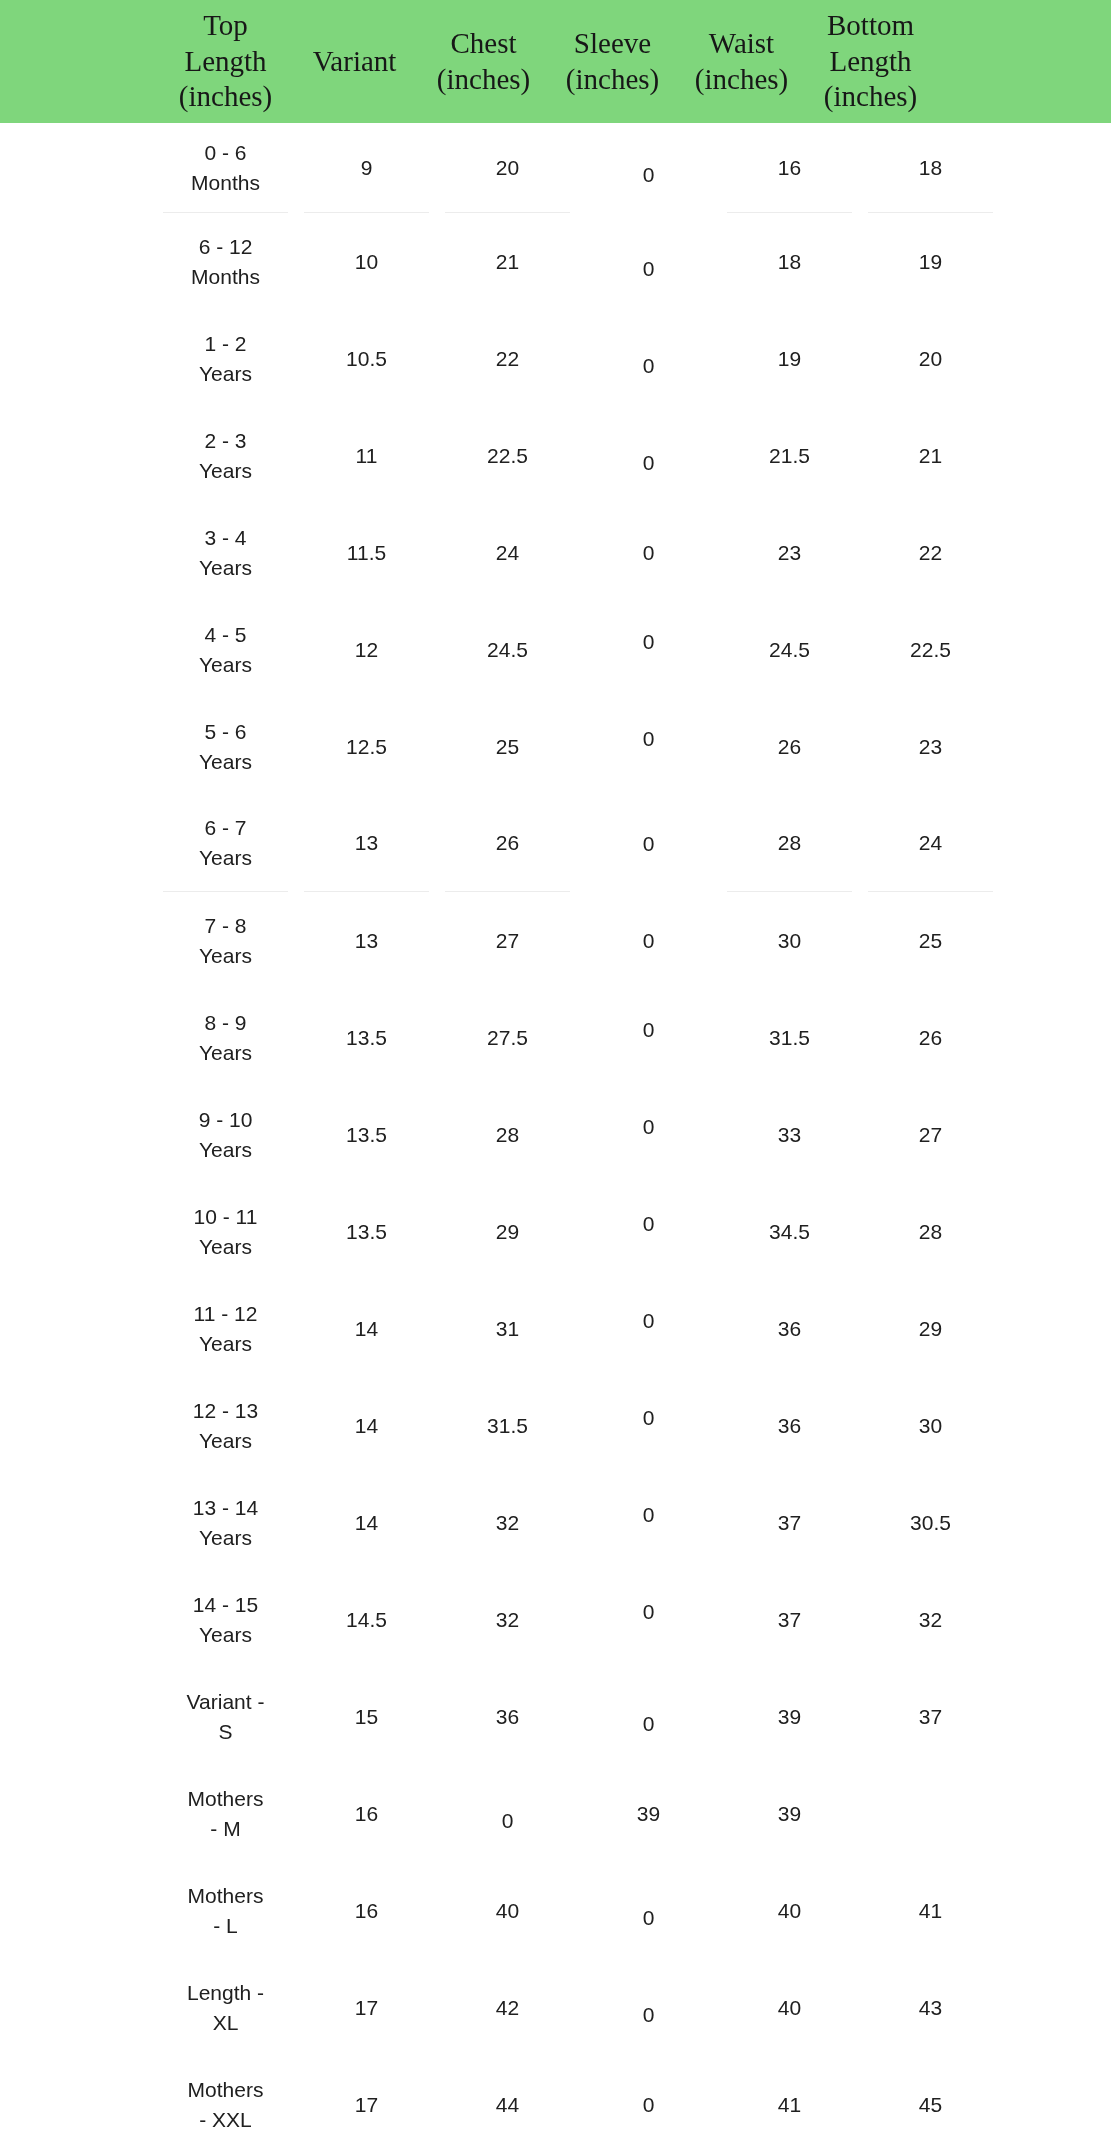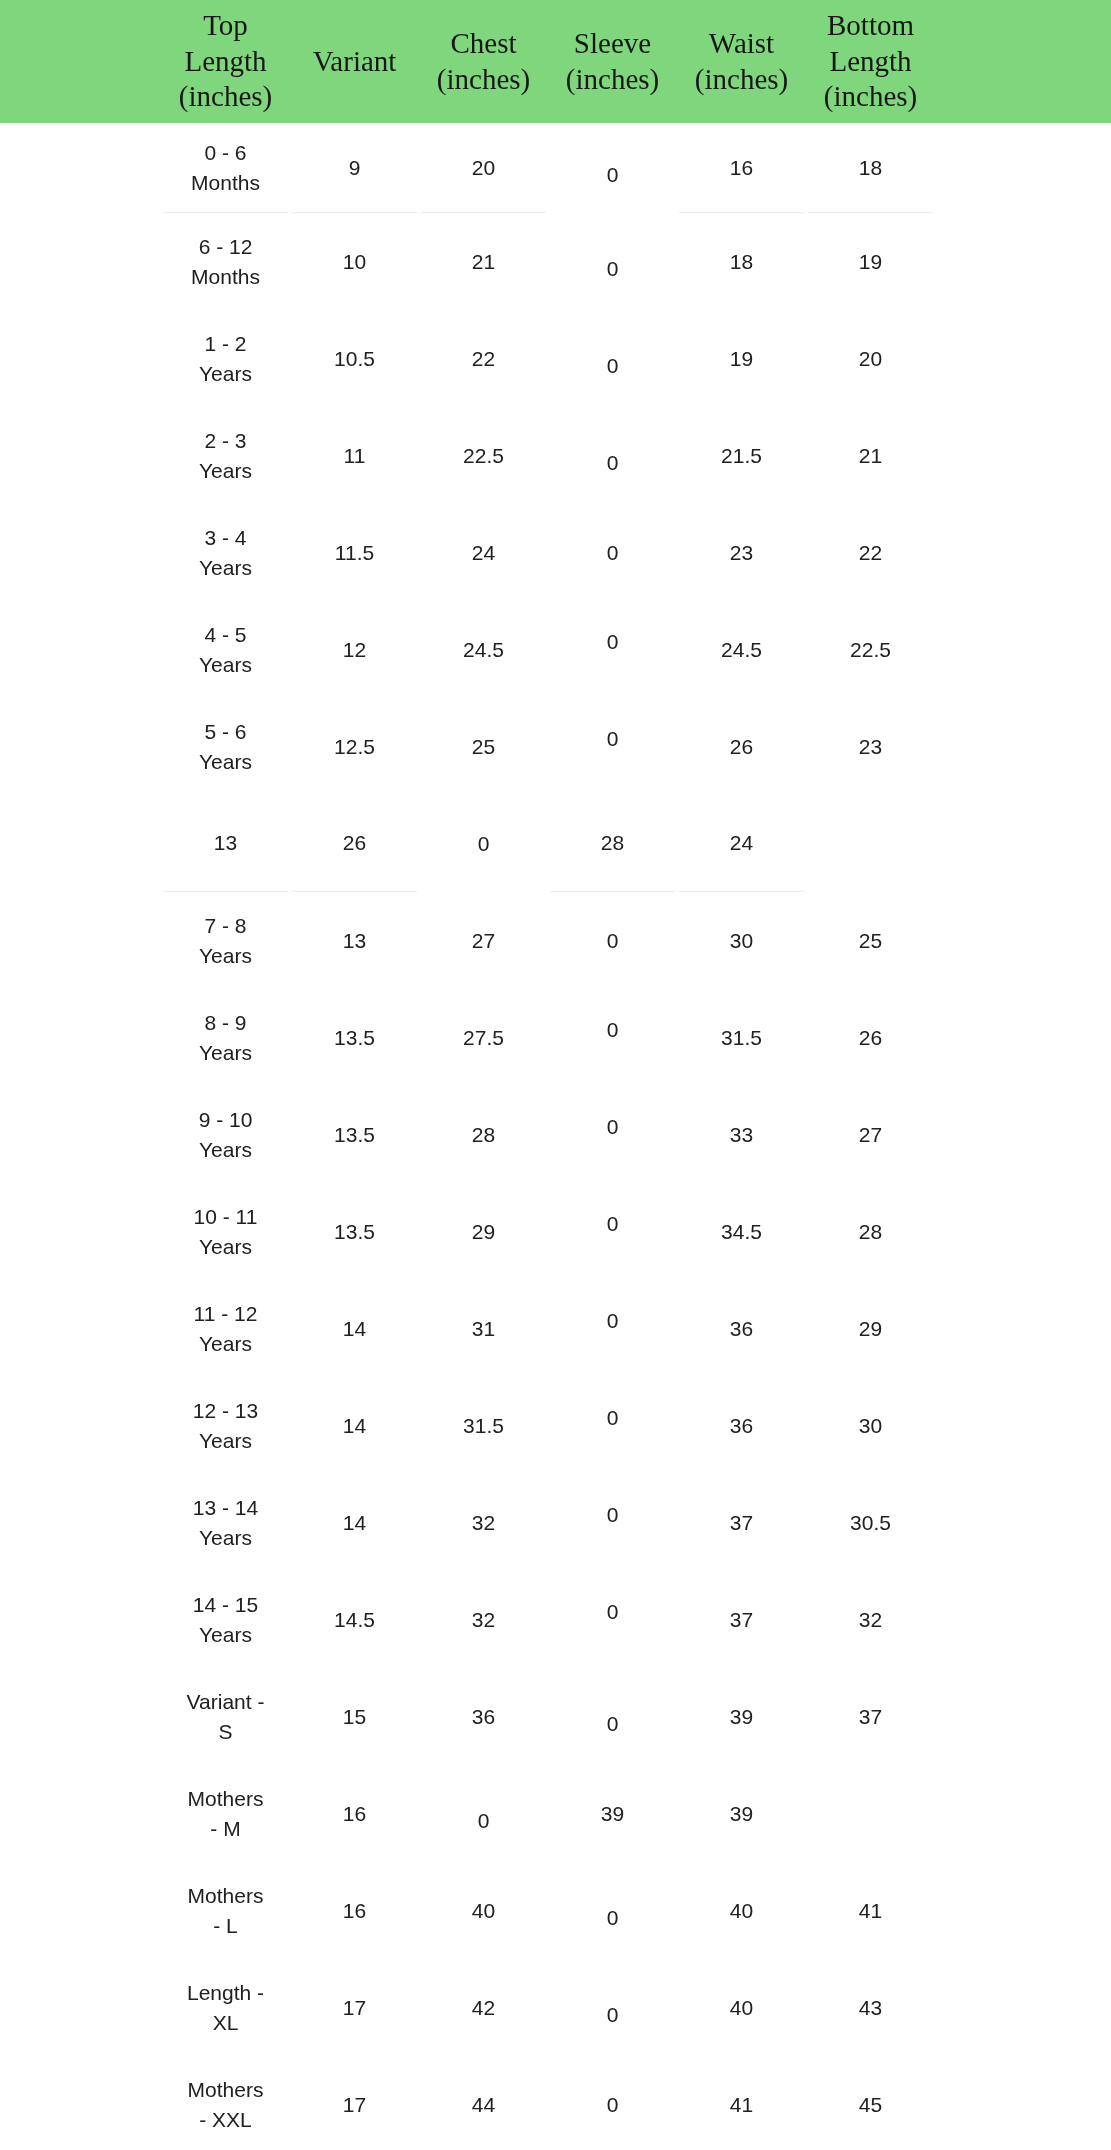--- a/index.html
+++ b/index.html
@@ -37,21 +37,21 @@
     font-family:"Liberation Serif",serif;
     font-size:29px;line-height:1.22;
     color:var(--header-text);
   }
   
   .tbody{width:100%;}
   .row{
     margin-left:163px;
     display:grid;
     grid-template-columns:repeat(6,125px);
-    column-gap:4px;
+    column-gap:16px;
     height:97px;
   }
   .row:first-child{height:90px;}
   .cell{
     display:flex;align-items:center;justify-content:center;
     text-align:center;
     font-size:21px;line-height:30px;
   }
   .val{display:inline-block;}
   .variant{max-width:86px;}
@@ -222,20 +222,23 @@
           <span class="val">0</span>
         </div>
     <div class="cell c4">
           <span class="val">26</span>
         </div>
     <div class="cell c5">
           <span class="val">23</span>
         </div>
   </div>
       <div class="row">
+    <div class="cell c0">
+          <span class="val variant">6 - 7 Years</span>
+        </div>
     <div class="cell c1">
           <span class="val">13</span>
         </div>
     <div class="cell c2">
           <span class="val">26</span>
         </div>
     <div class="cell c3">
           <span class="val">0</span>
         </div>
     <div class="cell c4">

